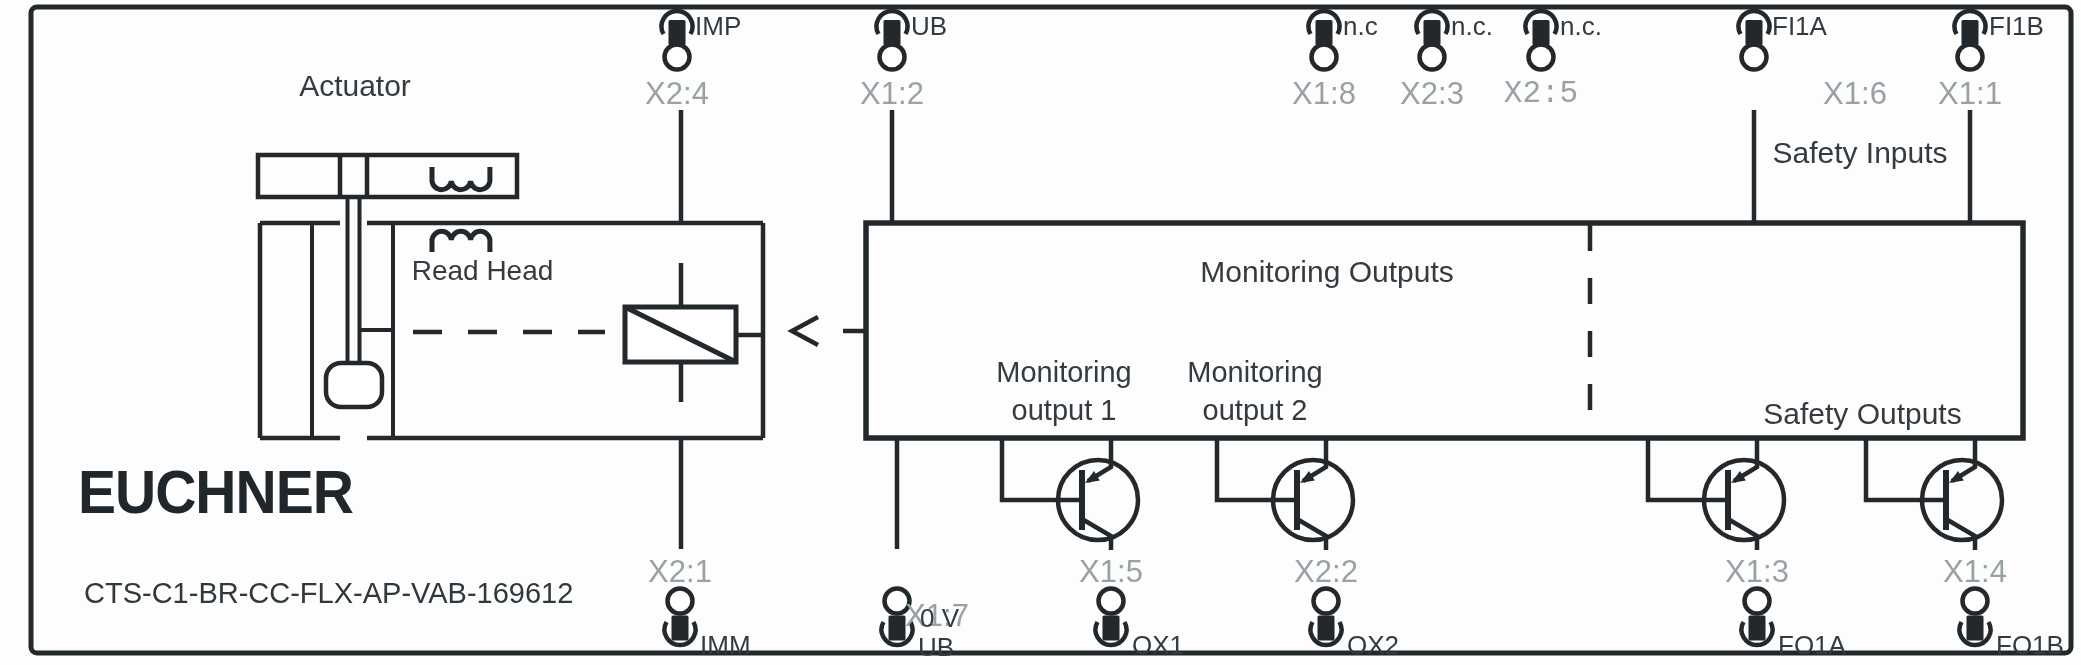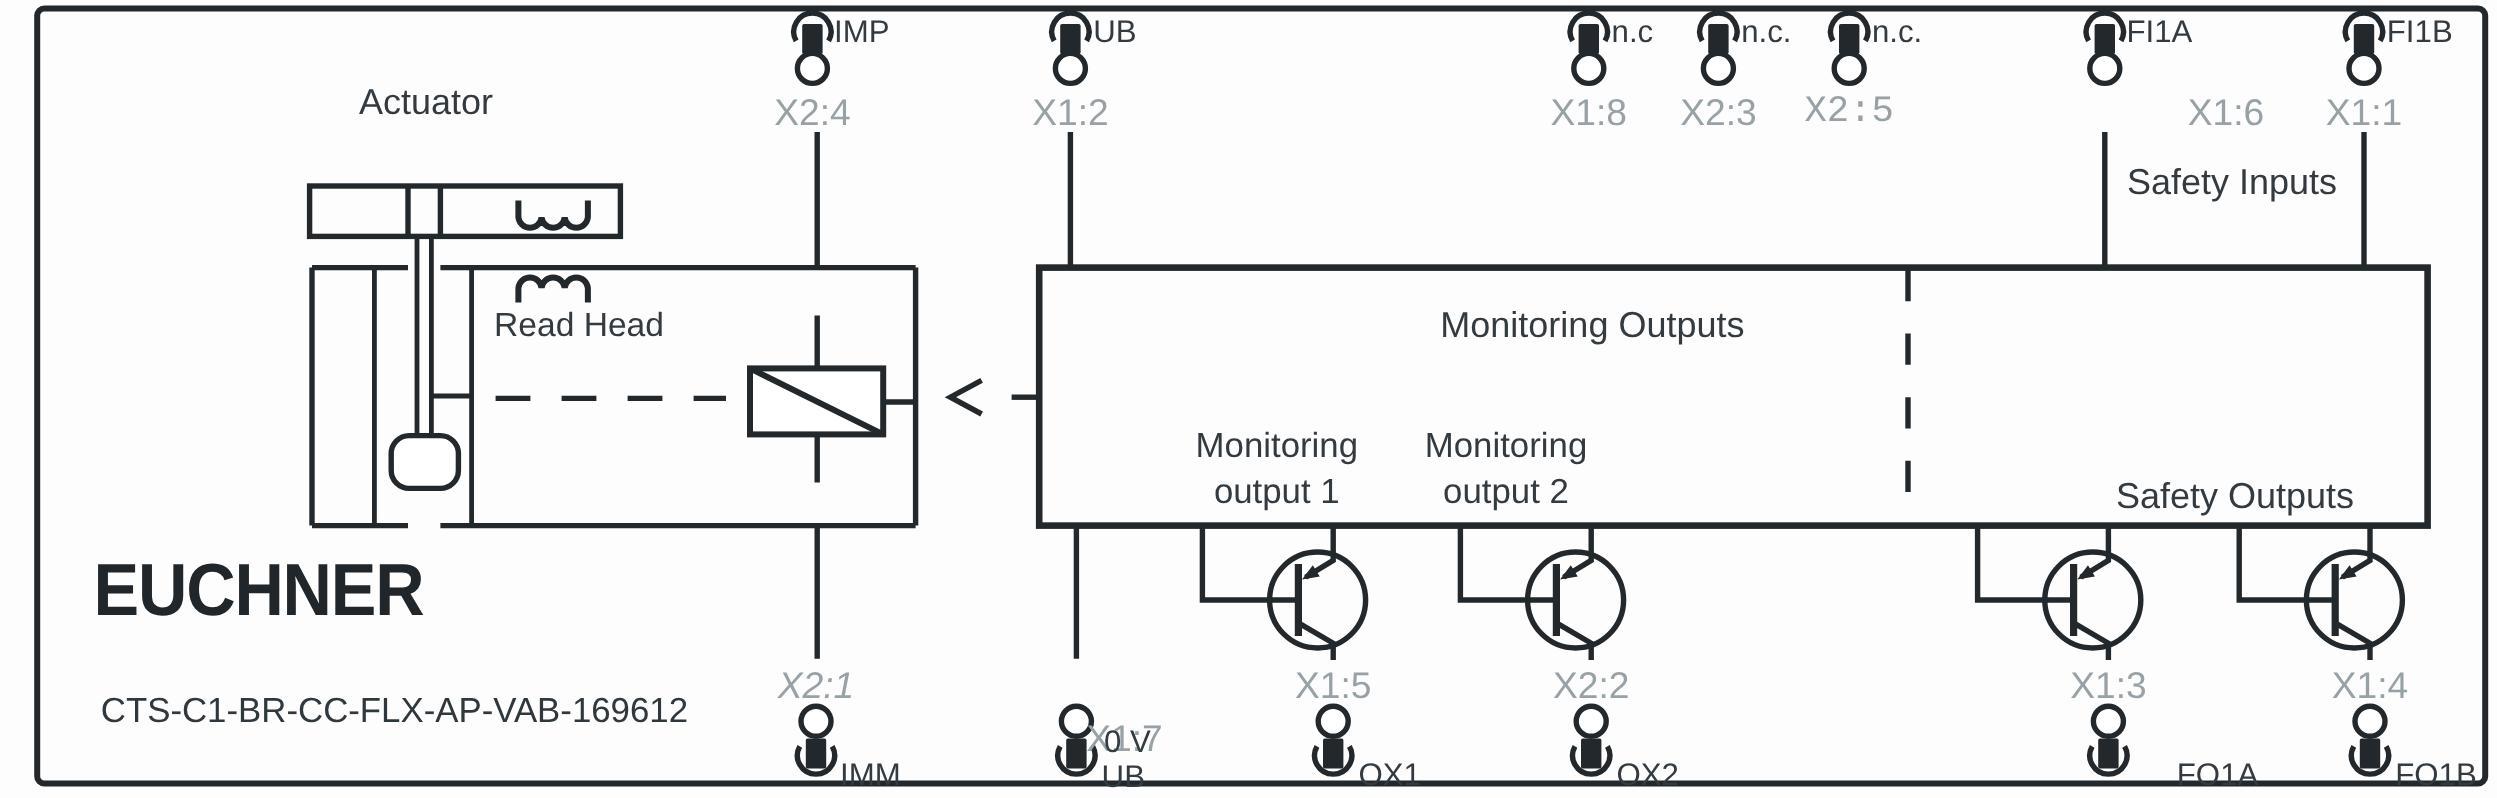--- a/index.html
+++ b/index.html
@@ -134,28 +134,28 @@
   <div class="term" style="left:1915px;top:76px;">X1:1</div>
 
   <div class="sig" style="left:695px;top:11px;">IMP</div>
   <div class="sig" style="left:911px;top:11px;">UB</div>
   <div class="sig" style="left:1343px;top:11px;">n.c</div>
   <div class="sig" style="left:1451px;top:11px;">n.c.</div>
   <div class="sig" style="left:1560px;top:11px;">n.c.</div>
   <div class="sig" style="left:1772px;top:11px;">FI1A</div>
   <div class="sig" style="left:1989px;top:11px;">FI1B</div>
 
-  <div class="term" style="left:625px;top:554px;font-style:italic;">X2:1</div>
+  <div class="term" style="left:625px;top:554px;">X2:1</div>
   <div class="term" style="left:882px;top:554px;margin-top:44px;">X1:7</div>
   <div class="term" style="left:1056px;top:554px;">X1:5</div>
   <div class="term" style="left:1271px;top:554px;">X2:2</div>
   <div class="term" style="left:1702px;top:554px;">X1:3</div>
   <div class="term" style="left:1920px;top:554px;">X1:4</div>
 
   <div class="sig" style="left:700px;top:630px;">IMM</div>
   <div class="sig" style="left:920px;top:603px;">0 V</div>
   <div class="sig" style="left:918px;top:632px;">UB</div>
   <div class="sig" style="left:1132px;top:630px;">OX1</div>
   <div class="sig" style="left:1347px;top:630px;">OX2</div>
-  <div class="sig" style="left:1778px;top:630px;margin-left:36px;">FO1A</div>
+  <div class="sig" style="left:1778px;top:630px;">FO1A</div>
   <div class="sig" style="left:1996px;top:630px;">FO1B</div>
 
 </div>
 
 </body></html>

